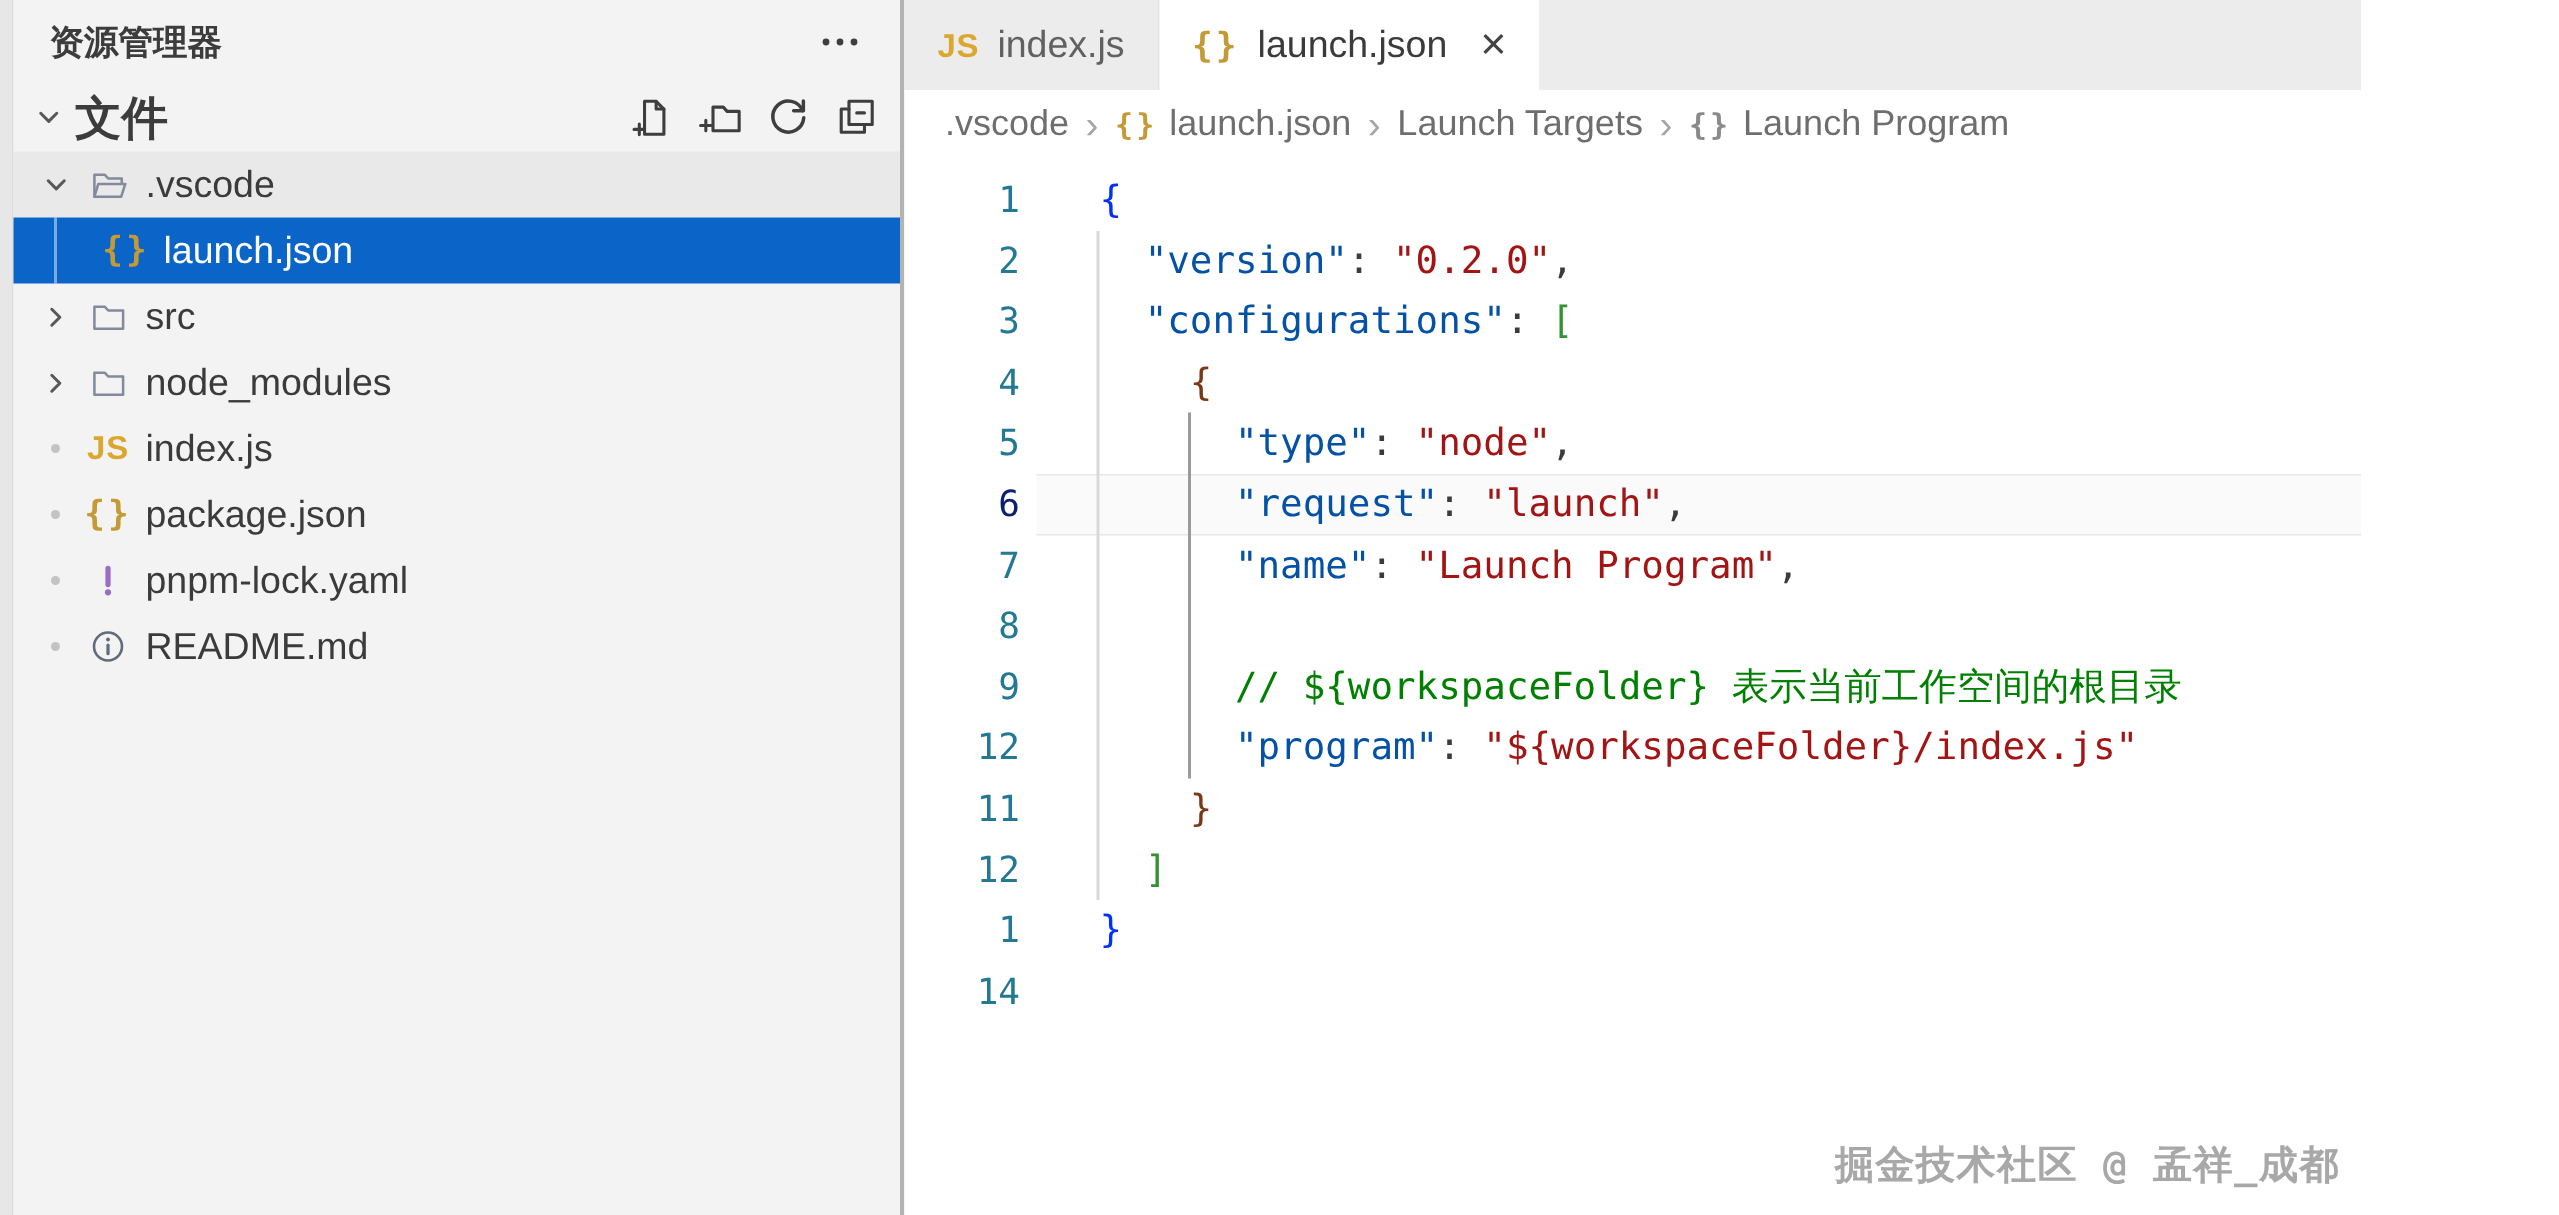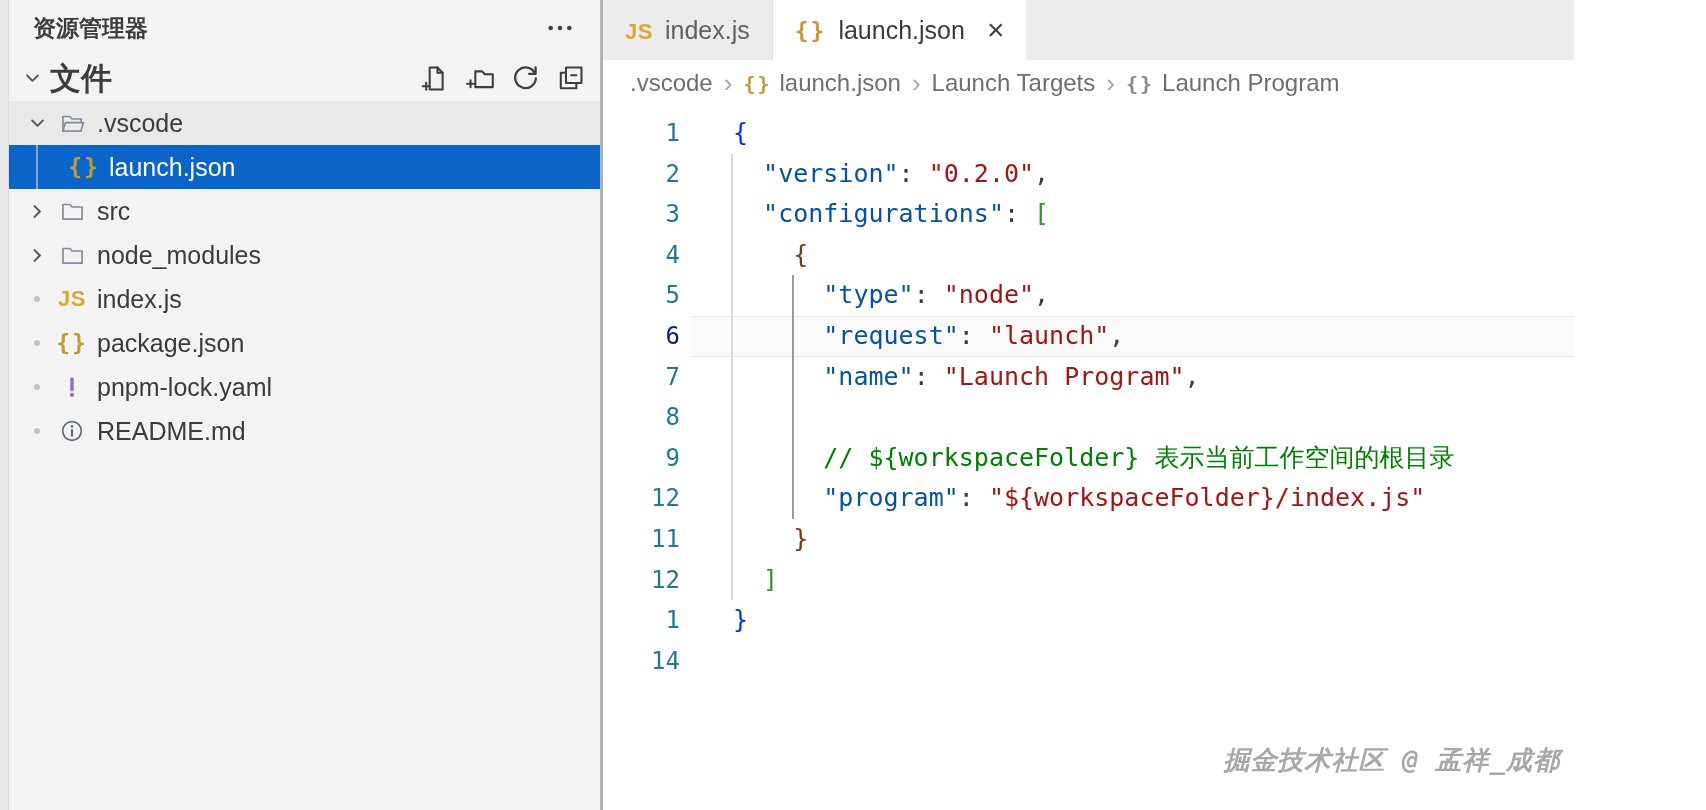--- a/index.html
+++ b/index.html
@@ -72,22 +72,22 @@
   .tk-pun{color:#3B3B3B;} .tk-com{color:var(--com);}
   .tk-b1{color:var(--b1);} .tk-b2{color:var(--b2);} .tk-b3{color:var(--b3);}
   .current-line{position:absolute;left:88px;right:0;height:var(--lh);
     background:#FAFAFA;border-top:1px solid #E7E7E7;border-bottom:1px solid #E7E7E7;
     z-index:1;}
   .iguide{position:absolute;width:2px;background:#D9D9D9;z-index:1;}
   .iguide.dark{background:#9A9A9A;}
   .g1{left:128px;top:calc(var(--code-top) + var(--lh));height:calc(11*var(--lh));}
   .g2{left:189px;top:calc(var(--code-top) + 4*var(--lh));height:calc(6*var(--lh));}
 
-  .watermark{position:absolute;right:14px;bottom:32px;font-size:26px;
-    font-weight:700;color:#A8A8A8;text-shadow:1px 1px 0 #fff;letter-spacing:1px;font-style:italic;}
+  .watermark{position:absolute;right:14px;bottom:16px;font-size:26px;
+    font-weight:700;color:#A8A8A8;text-shadow:1px 1px 0 #fff;letter-spacing:1px;}
 </style>
 </head>
 <body>
 
 <div class="app">
   <div class="edge"></div>
 
   <div class="sidebar">
     <div class="sb-header">
       <span class="sb-title">资源管理器</span>

